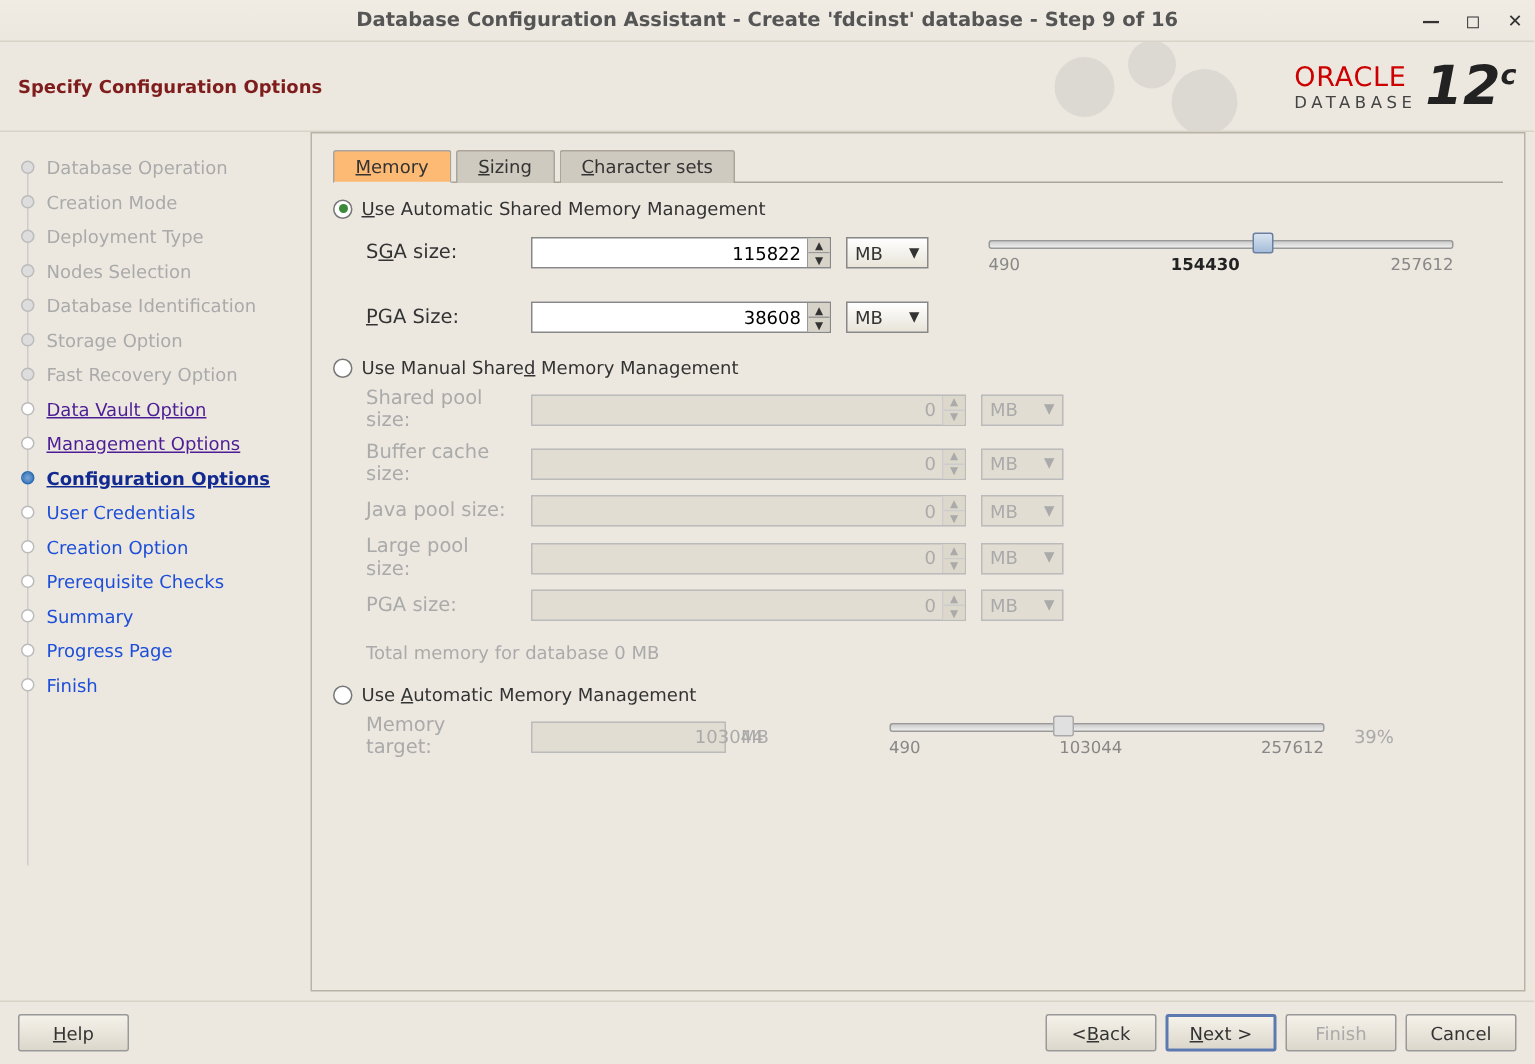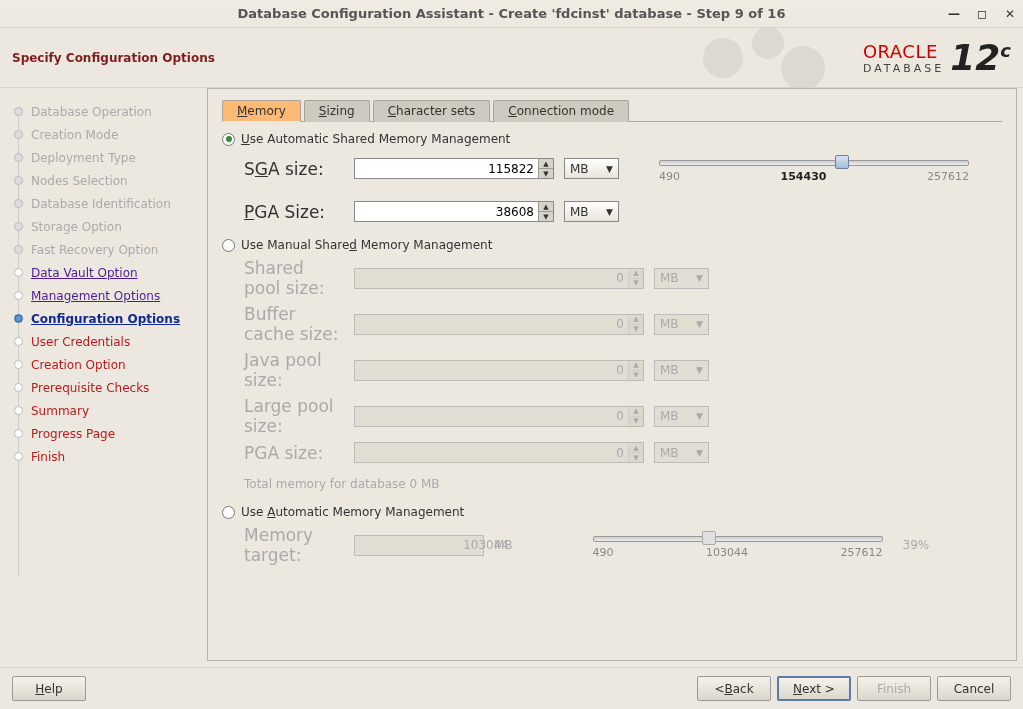--- a/index.html
+++ b/index.html
@@ -23,40 +23,40 @@
 
 
 .main { display:flex; height: calc(709px - 28px - 60px - 42px); }
 .sidebar { width: 205px; padding: 12px 0 12px 14px; }
 .step-item { display:flex; align-items:center; gap:8px; padding: 4.5px 0; position:relative; }
 .step-item .dot { width:9px; height:9px; border-radius:50%; background:#fff; border:1px solid #bbb; position:relative; z-index:2; }
 .step-item.done .dot { background:#ddd; }
 .step-item.cur .dot { background:radial-gradient(circle,#7aa7d9,#2d6db3); border-color:#2d6db3; }
 .step-item.link .label { color:#4c1d95; text-decoration: underline; text-align: center; }
 .step-item.cur .label { color:#122a8f; font-weight:bold; text-decoration: underline; }
-.step-item.pending .label { color:#b91c1c; }
+.step-item.pending .label { color:#1d4ed8; }
 .step-item.done .label { color:#aaa; }
 .sidebar .rail { position:absolute; left:18px; top:22px; bottom:90px; width:1px; background:#ccc; z-index:1; }
 
 
 .content { flex:1; padding: 0 6px 6px 2px; }
 .panel { background:#ece8e0; border:1px solid #b8b3a6; height:100%; padding:10px 14px; overflow:hidden; }
 
 .tabrow { display:flex; border-bottom:1px solid #aaa49a; margin-bottom:10px; }
 .tab { padding:3px 14px; border:1px solid #aaa49a; border-bottom:none; background:#cfcabf; margin-right:3px; font-size:12px; border-radius:2px 2px 0 0; position:relative; top:1px; }
 .tab.active { background:#fdba74; border-bottom:1px solid #ece8e0; }
 .tab .u { text-decoration: underline; }
 
 .radio-row { display:flex; align-items:center; gap:6px; margin:6px 0; }
 .radio-outer { width:13px; height:13px; border-radius:50%; border:1px solid #777; background:#fff; display:flex; align-items:center; justify-content:center; }
 .radio-outer.sel::after { content:''; width:6px; height:6px; border-radius:50%; background:#3a8a3a; }
 
 .fields { margin-left: 22px; }
 .field-row { display:flex; align-items:center; gap:10px; margin:6px 0; }
-.field-label { width:100px; font-size:17px; color:#333; }
+.field-label { width:100px; font-size:13px; color:#333; }
 .field-label.dis { color:#aaa; }
 .numbox { width:200px; height:21px; border:1px solid #888; background:#fff; display:flex; }
 .numbox.dis { background:#e2ddd2; border-color:#bbb; color:#aaa; }
 .numbox input { flex:1; border:none; outline:none; text-align:right; padding:0 4px; font-size:12px; background:transparent; }
 .numbox.dis input { color:#aaa; }
 .spinner { width:15px; display:flex; flex-direction:column; border-left:1px solid #999; }
 .spin { flex:1; background:#d8d3c8; display:flex; align-items:center; justify-content:center; font-size:7px; }
 .spin:first-child { border-bottom:1px solid #999; }
 .numbox.dis .spinner, .numbox.dis .spin { border-color:#ccc; background:#ddd8cc; }
 
@@ -186,21 +186,20 @@
         </div>
       </div>
   </div>
   <div class="content">
     <div class="panel">
 
       <div class="tabrow" id="tabrow">
           <div class="tab active"><span class="u">M</span>emory</div>
           <div class="tab"><span class="u">S</span>izing</div>
           <div class="tab"><span class="u">C</span>haracter sets</div>
-          <div class="tab"><span class="u">C</span>onnection mode</div>
         </div>
 
       <div class="radio-row">
         <div class="radio-outer sel"></div>
         <span><span class="u">U</span><span>se Automatic Shared Memory Management</span></span>
       </div>
       <div class="fields">
         <div class="field-row" style="align-items:flex-start;">
           <div style="display:flex;flex-direction:column;gap:10px;">
             <div class="field-row">

